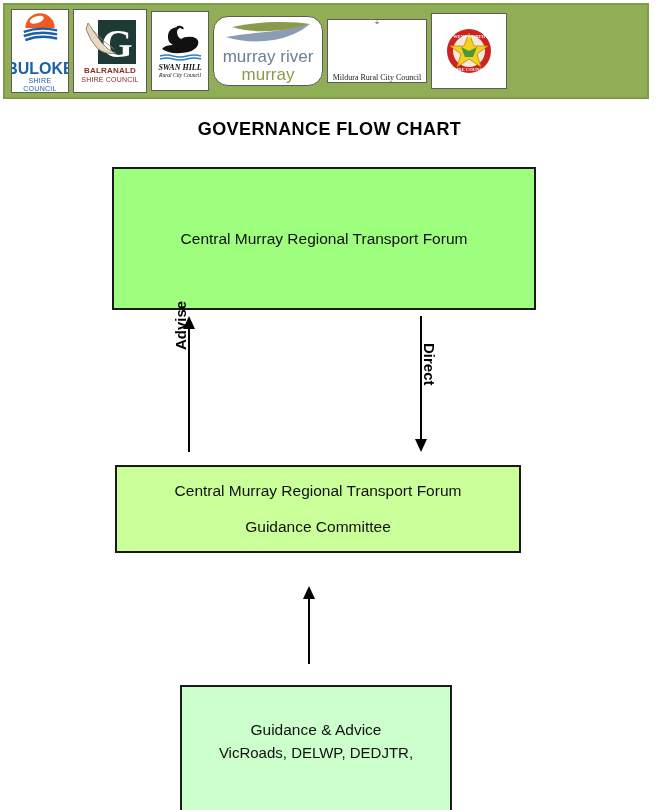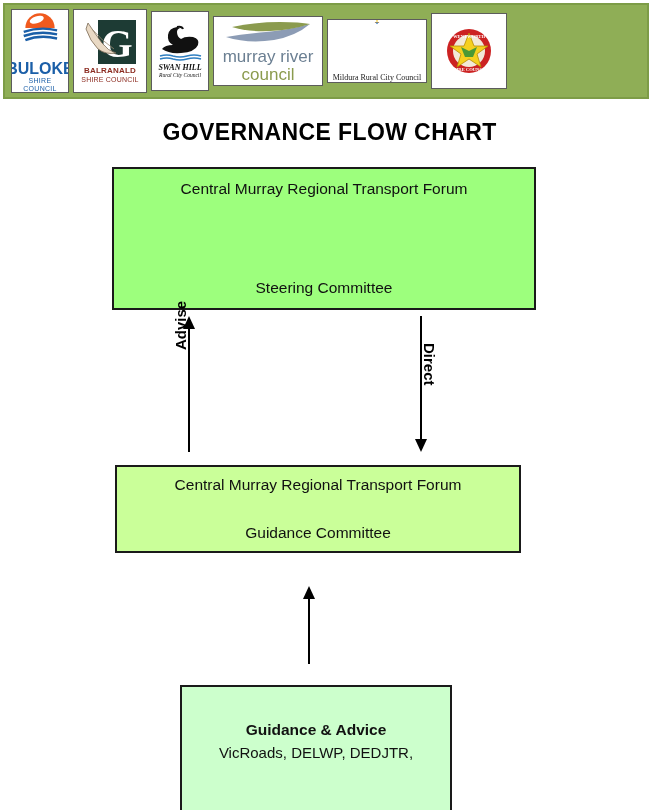--- a/index.html
+++ b/index.html
@@ -40,55 +40,55 @@
     align-items: center;
     justify-content: center;
     overflow: hidden;
     position: relative;
   }
 
   
   .tile-buloke     { width: 58px; height: 84px; }
   .tile-gannawarra { width: 74px; height: 84px; }
   .tile-swanhill   { width: 58px; height: 80px; }
-  .tile-murray     { width: 110px; height: 70px; }
+  .tile-murray     { width: 110px; height: 70px; border-radius: 15px; }
   .tile-mildura    { width: 100px; height: 64px; gap: 45px; }
   .tile-balranald  { width: 76px; height: 84px; }
   .tile-wentworth  { width: 76px; height: 76px; }
 
   .logo-svg { display: block; }
   .logo-cap {
     font-family: "Liberation Sans", sans-serif;
     text-align: center;
     line-height: 1.05;
   }
 
   
   #page-title {
     position: absolute;
     left: 0;
     top: 119px;
     width: 659px;
     text-align: center;
     font-family: "Liberation Sans", sans-serif;
     font-weight: bold;
-    font-size: 23px;
+    font-size: 18px;
     letter-spacing: 0.4px;
     color: #000000;
   }
 
   
   .flow-box {
     position: absolute;
     border: 2px solid #1a1a1a;
     box-sizing: border-box;
     display: flex;
     flex-direction: column;
     align-items: center;
-    justify-content: space-between;
+    justify-content: center;
     color: #111111;
     text-align: center;
   }
   .flow-box .line {
     display: block;
     width: 100%;
   }
 
   #box-steering {
     left: 112px;  top: 167px;
@@ -108,21 +108,21 @@
 
   #box-guidance {
     left: 180px;  top: 685px;
     width: 272px; height: 130px;
     background: #ccffcc;
     justify-content: flex-start;
     padding-top: 29px;
   }
   #box-guidance .line-bold {
     font-size: 15.5px;
-    font-weight: bold;
+    font-weight: normal;
     line-height: 1.75;
   }
   #box-guidance .line-plain {
     font-size: 15px;
     font-weight: normal;
     line-height: 1.35;
   }
 
   
   .arrow-svg {
@@ -192,21 +192,21 @@
     <div class="logo-cap" style="font-family:'Liberation Serif',serif;font-weight:bold;font-style:italic;font-size:8px;color:#111;margin-top:3px;">SWAN HILL</div>
     <div class="logo-cap" style="font-family:'Liberation Serif',serif;font-style:italic;font-size:5.5px;color:#111;">Rural City Council</div>
   </div>
 
   <div class="logo-tile tile-murray">
     <svg class="logo-svg" width="92" height="28" viewBox="0 0 92 28">
       <path d="M4 19 Q26 26 52 22 Q74 18 88 6 Q66 12 44 14 Q22 16 4 19 Z" fill="#8c9cb5"></path>
       <path d="M10 9 Q34 4 58 4 Q78 4 88 6 Q70 12 48 13 Q26 14 10 9 Z" fill="#8b9b4e"></path>
     </svg>
     <div class="logo-cap" style="font-size:17px;color:#6b7f92;line-height:1.12;margin-top:1px;">murray river</div>
-    <div class="logo-cap" style="font-size:17px;color:#8b9b4e;line-height:1.1;">council</div>
+    <div class="logo-cap" style="font-size:17px;color:#8b9b4e;line-height:1.1;">murray</div>
   </div>
 
   <div class="logo-tile tile-mildura">
     <svg class="logo-svg" width="44" height="36" viewBox="0 0 44 36">
       <path d="M15 4 Q22 0 29 4 Q31 9 29 12 L15 12 Q13 9 15 4 Z" fill="#f6c419"></path>
       <path d="M4 15 L40 15 L36 21 L8 21 Z" fill="#d9534f"></path>
       <path d="M7 18 L37 18 L34 22 L10 22 Z" fill="#5aa84f"></path>
       <path d="M12 21 L32 21 L22 33 Z" fill="#1f6fc4"></path>
     </svg>
     <div class="logo-cap" style="font-family:'Liberation Serif',serif;font-size:8px;color:#222;margin-top:4px;">Mildura Rural City Council</div>
@@ -223,21 +223,20 @@
       <text x="24" y="44" font-family="Liberation Serif, serif" font-size="4.6" font-weight="bold" fill="#ffffff" text-anchor="middle">SHIRE COUNCIL</text>
     </svg>
   </div>
 
 </div>
 
 <div id="page-title">GOVERNANCE FLOW CHART</div>
 
 <div class="flow-box" id="box-steering">
   <span class="line">Central Murray Regional Transport Forum</span>
-  <span class="line">Steering Committee</span>
 </div>
 
 <svg class="arrow-svg" id="arrow-advise" width="26" height="136" viewBox="0 0 26 136">
   <line x1="13" y1="136" x2="13" y2="10" stroke="#000000" stroke-width="2"></line>
   <path d="M13 0 L19 13 L7 13 Z" fill="#000000"></path>
 </svg>
 <div class="arrow-label" id="label-advise">Advise</div>
 
 <svg class="arrow-svg" id="arrow-direct" width="26" height="136" viewBox="0 0 26 136">
   <line x1="13" y1="0" x2="13" y2="126" stroke="#000000" stroke-width="2"></line>

